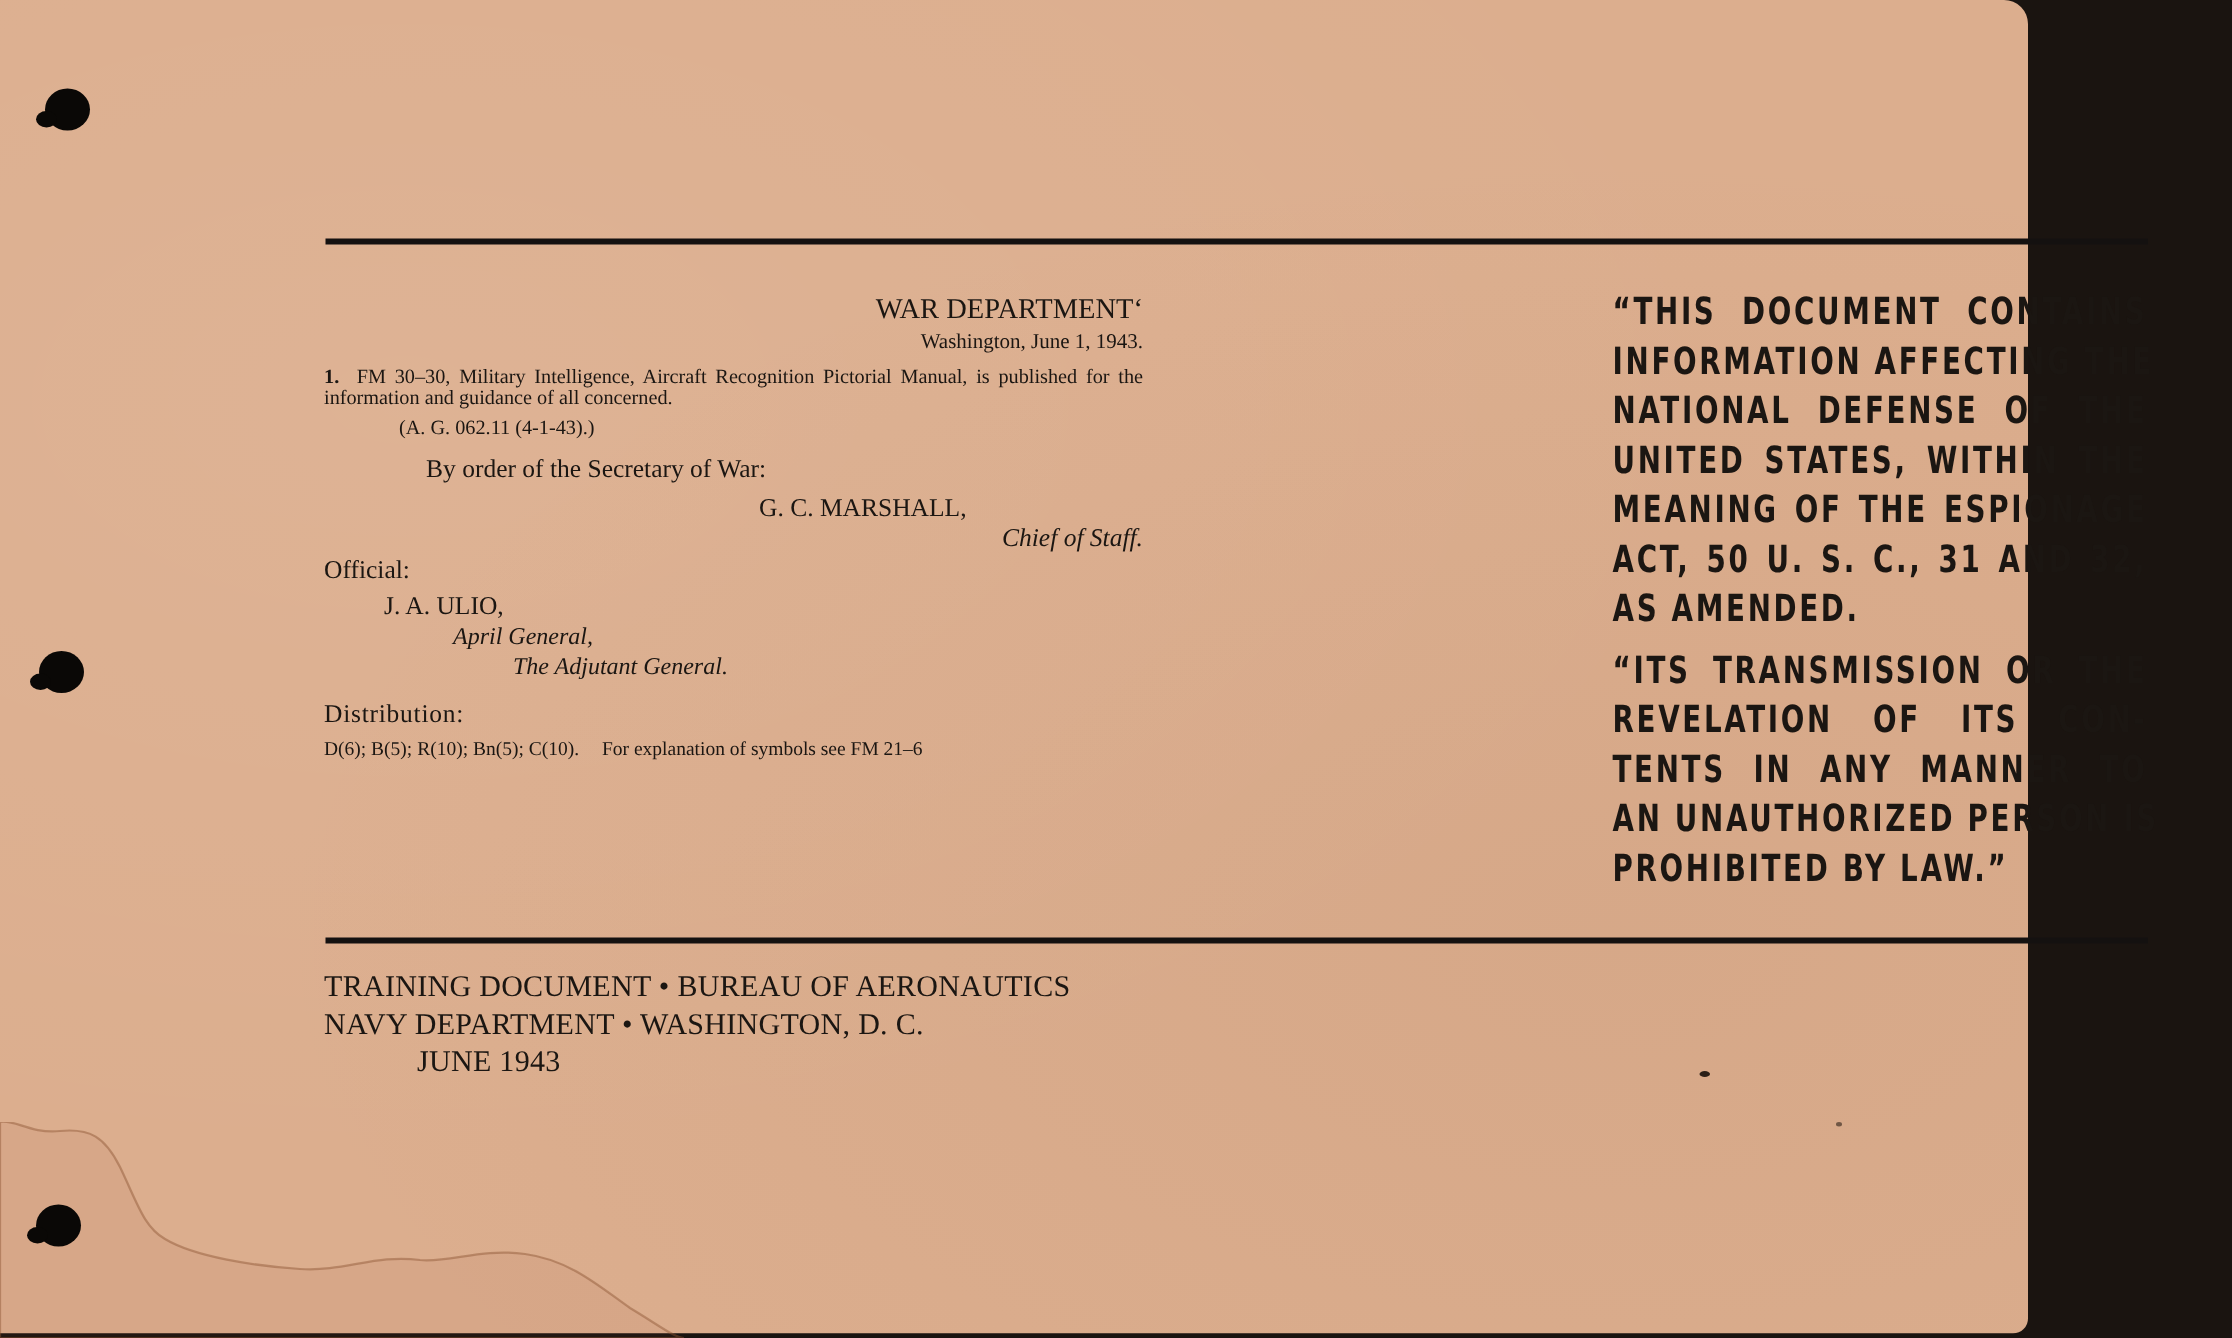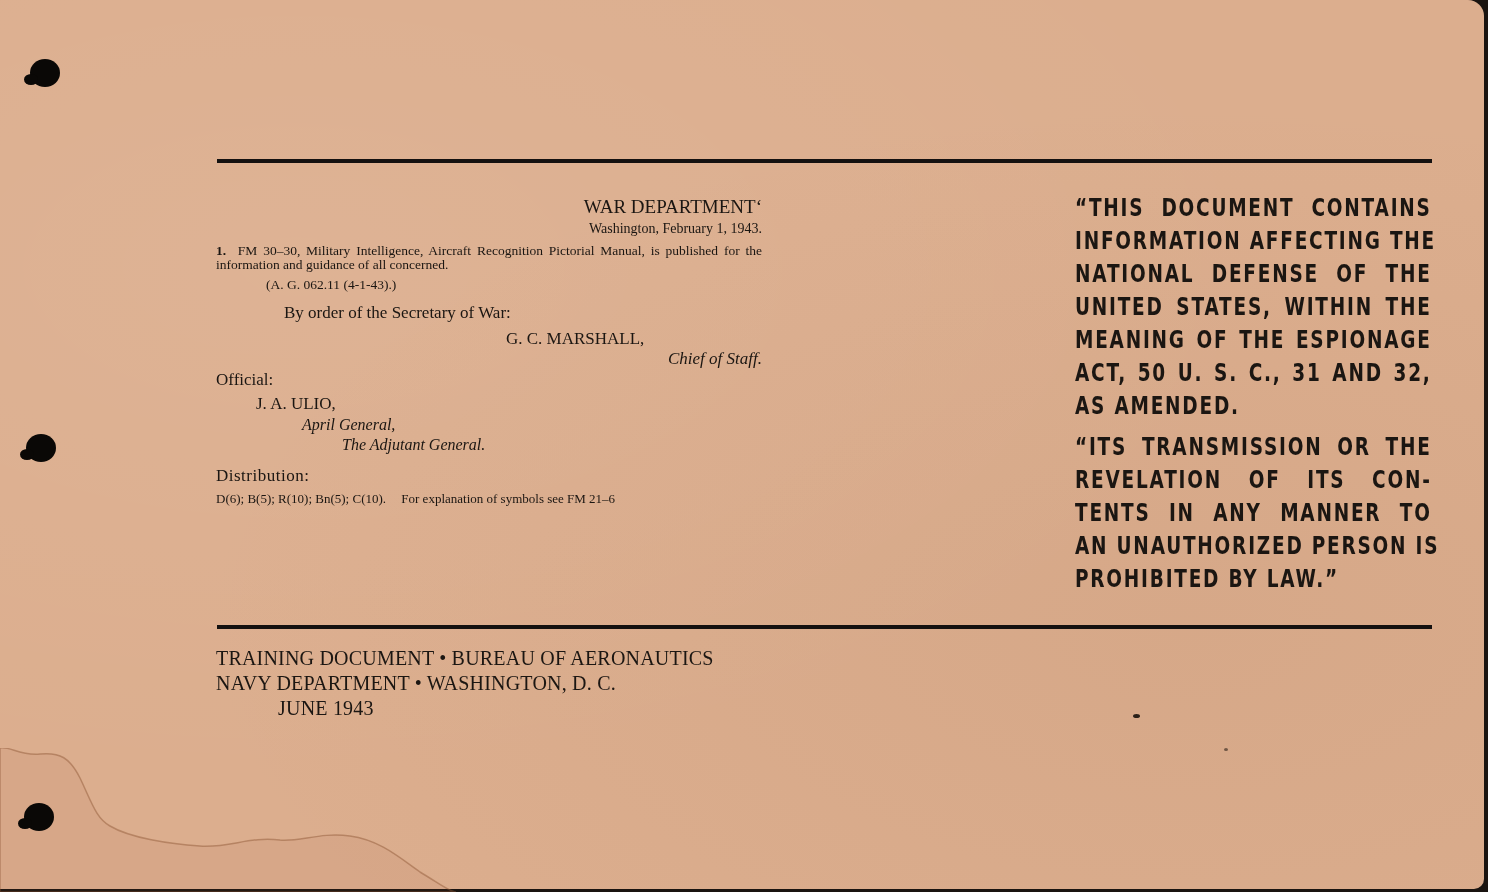--- a/index.html
+++ b/index.html
@@ -3,21 +3,21 @@
   <meta charset="utf-8">
   <style>
     html, body { margin: 0; padding: 0; }
     body {
       width: 1488px; height: 892px; overflow: hidden;
       background: #1a1410;
       font-family: "Liberation Serif", "DejaVu Serif", serif;
     }
     .page {
       position: absolute; left: 0; top: 0;
-      width: 1484px; height: 889px;
+      width: 1352px; height: 889px;
       border-radius: 0 16px 10px 0;
       background:
         radial-gradient(ellipse at 20% 30%, rgba(255,255,255,0.06), transparent 60%),
         radial-gradient(ellipse at 80% 70%, rgba(120,70,40,0.06), transparent 60%),
         #dcae8e;
       color: #1b1612;
     }
     .stain {
       position: absolute; left: 0; top: 748px; width: 460px; height: 144px;
       pointer-events: none;
@@ -83,21 +83,21 @@
 
   <div class="hole" style="left:30px; top:59px;"></div>
   <div class="hole" style="left:26px; top:434px;"></div>
   <div class="hole" style="left:24px; top:803px;"></div>
 
   <div class="rule" style="top:159px;"></div>
   <div class="rule" style="top:625px;"></div>
 
   <div class="left-block">
     <div class="war-dept right-align">WAR DEPARTMENT‘</div>
-    <div class="wash-date right-align">Washington, February 1, 1943.</div>
+    <div class="wash-date right-align">Washington, June 1, 1943.</div>
 
     <div class="para">
       <span class="num">1.</span>&nbsp;
       <span>FM 30–30, Military Intelligence, Aircraft Recognition Pictorial Manual, is published for the information and guidance of all concerned.</span>
     </div>
     <div class="ag-ref">(A. G. 062.11 (4-1-43).)</div>
 
     <div class="order">By order of the Secretary of War:</div>
     <div class="marshall">G. C. MARSHALL,</div>
     <div class="chief right-align">Chief of Staff.</div>

